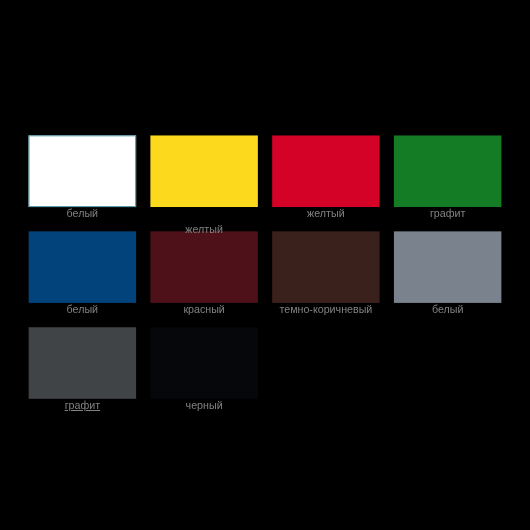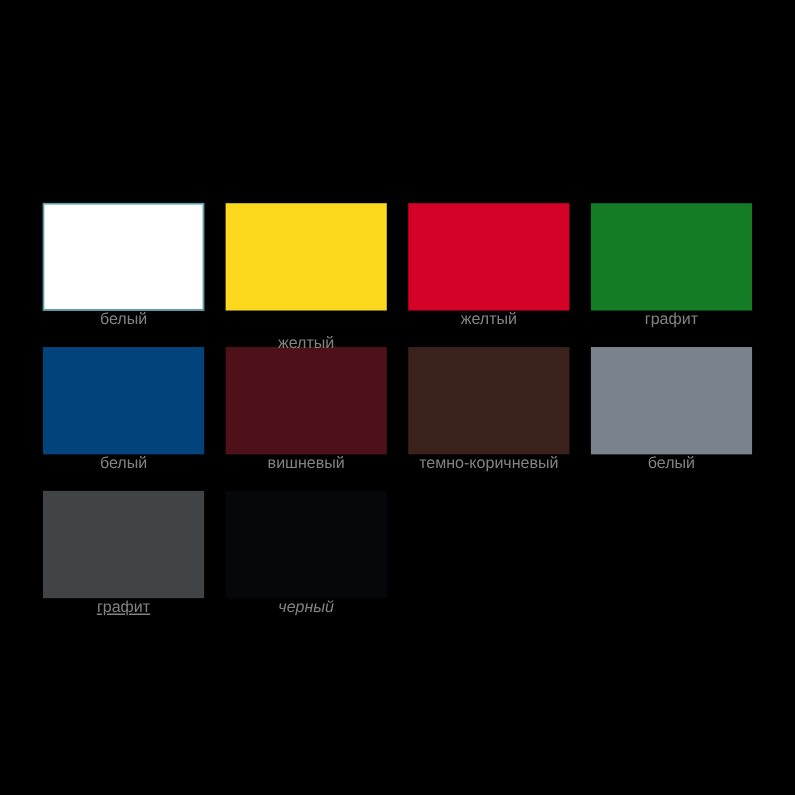--- a/index.html
+++ b/index.html
@@ -52,31 +52,31 @@
     <div class="cell" style="left: 393.92px; top: 135.47px; width: 107.46px;">
       <div class="swatch-hit" style="width: 107.46px; height: 71.55px;"></div>
       <div class="label" style="top: 70.4px; width: 107.46px;">графит</div>
     </div>
     <div class="cell" style="left: 28.64px; top: 231.36px; width: 107.46px;">
       <div class="swatch-hit" style="width: 107.46px; height: 71.55px;"></div>
       <div class="label" style="top: 70.4px; width: 107.46px;">белый</div>
     </div>
     <div class="cell" style="left: 150.4px; top: 231.36px; width: 107.46px;">
       <div class="swatch-hit" style="width: 107.46px; height: 71.55px;"></div>
-      <div class="label" style="top: 70.4px; width: 107.46px;">вишневый</div>
+      <div class="label" style="top: 70.4px; width: 107.46px;">красный</div>
     </div>
     <div class="cell" style="left: 272.16px; top: 231.36px; width: 107.46px;">
       <div class="swatch-hit" style="width: 107.46px; height: 71.55px;"></div>
       <div class="label" style="top: 70.4px; width: 107.46px;">темно-коричневый</div>
     </div>
     <div class="cell" style="left: 393.92px; top: 231.36px; width: 107.46px;">
       <div class="swatch-hit" style="width: 107.46px; height: 71.55px;"></div>
       <div class="label" style="top: 70.4px; width: 107.46px;">белый</div>
     </div>
     <div class="cell" style="left: 28.64px; top: 327.25px; width: 107.46px;">
       <div class="swatch-hit" style="width: 107.46px; height: 71.55px;"></div>
       <div class="label" style="top: 70.4px; width: 107.46px; text-decoration: underline;">графит</div>
     </div>
     <div class="cell" style="left: 150.4px; top: 327.25px; width: 107.46px;">
       <div class="swatch-hit" style="width: 107.46px; height: 71.55px;"></div>
-      <div class="label" style="top: 70.4px; width: 107.46px; font-style: italic;">черный</div>
+      <div class="label" style="top: 70.4px; width: 107.46px;">черный</div>
     </div>
   </div>
 
 </body></html>

